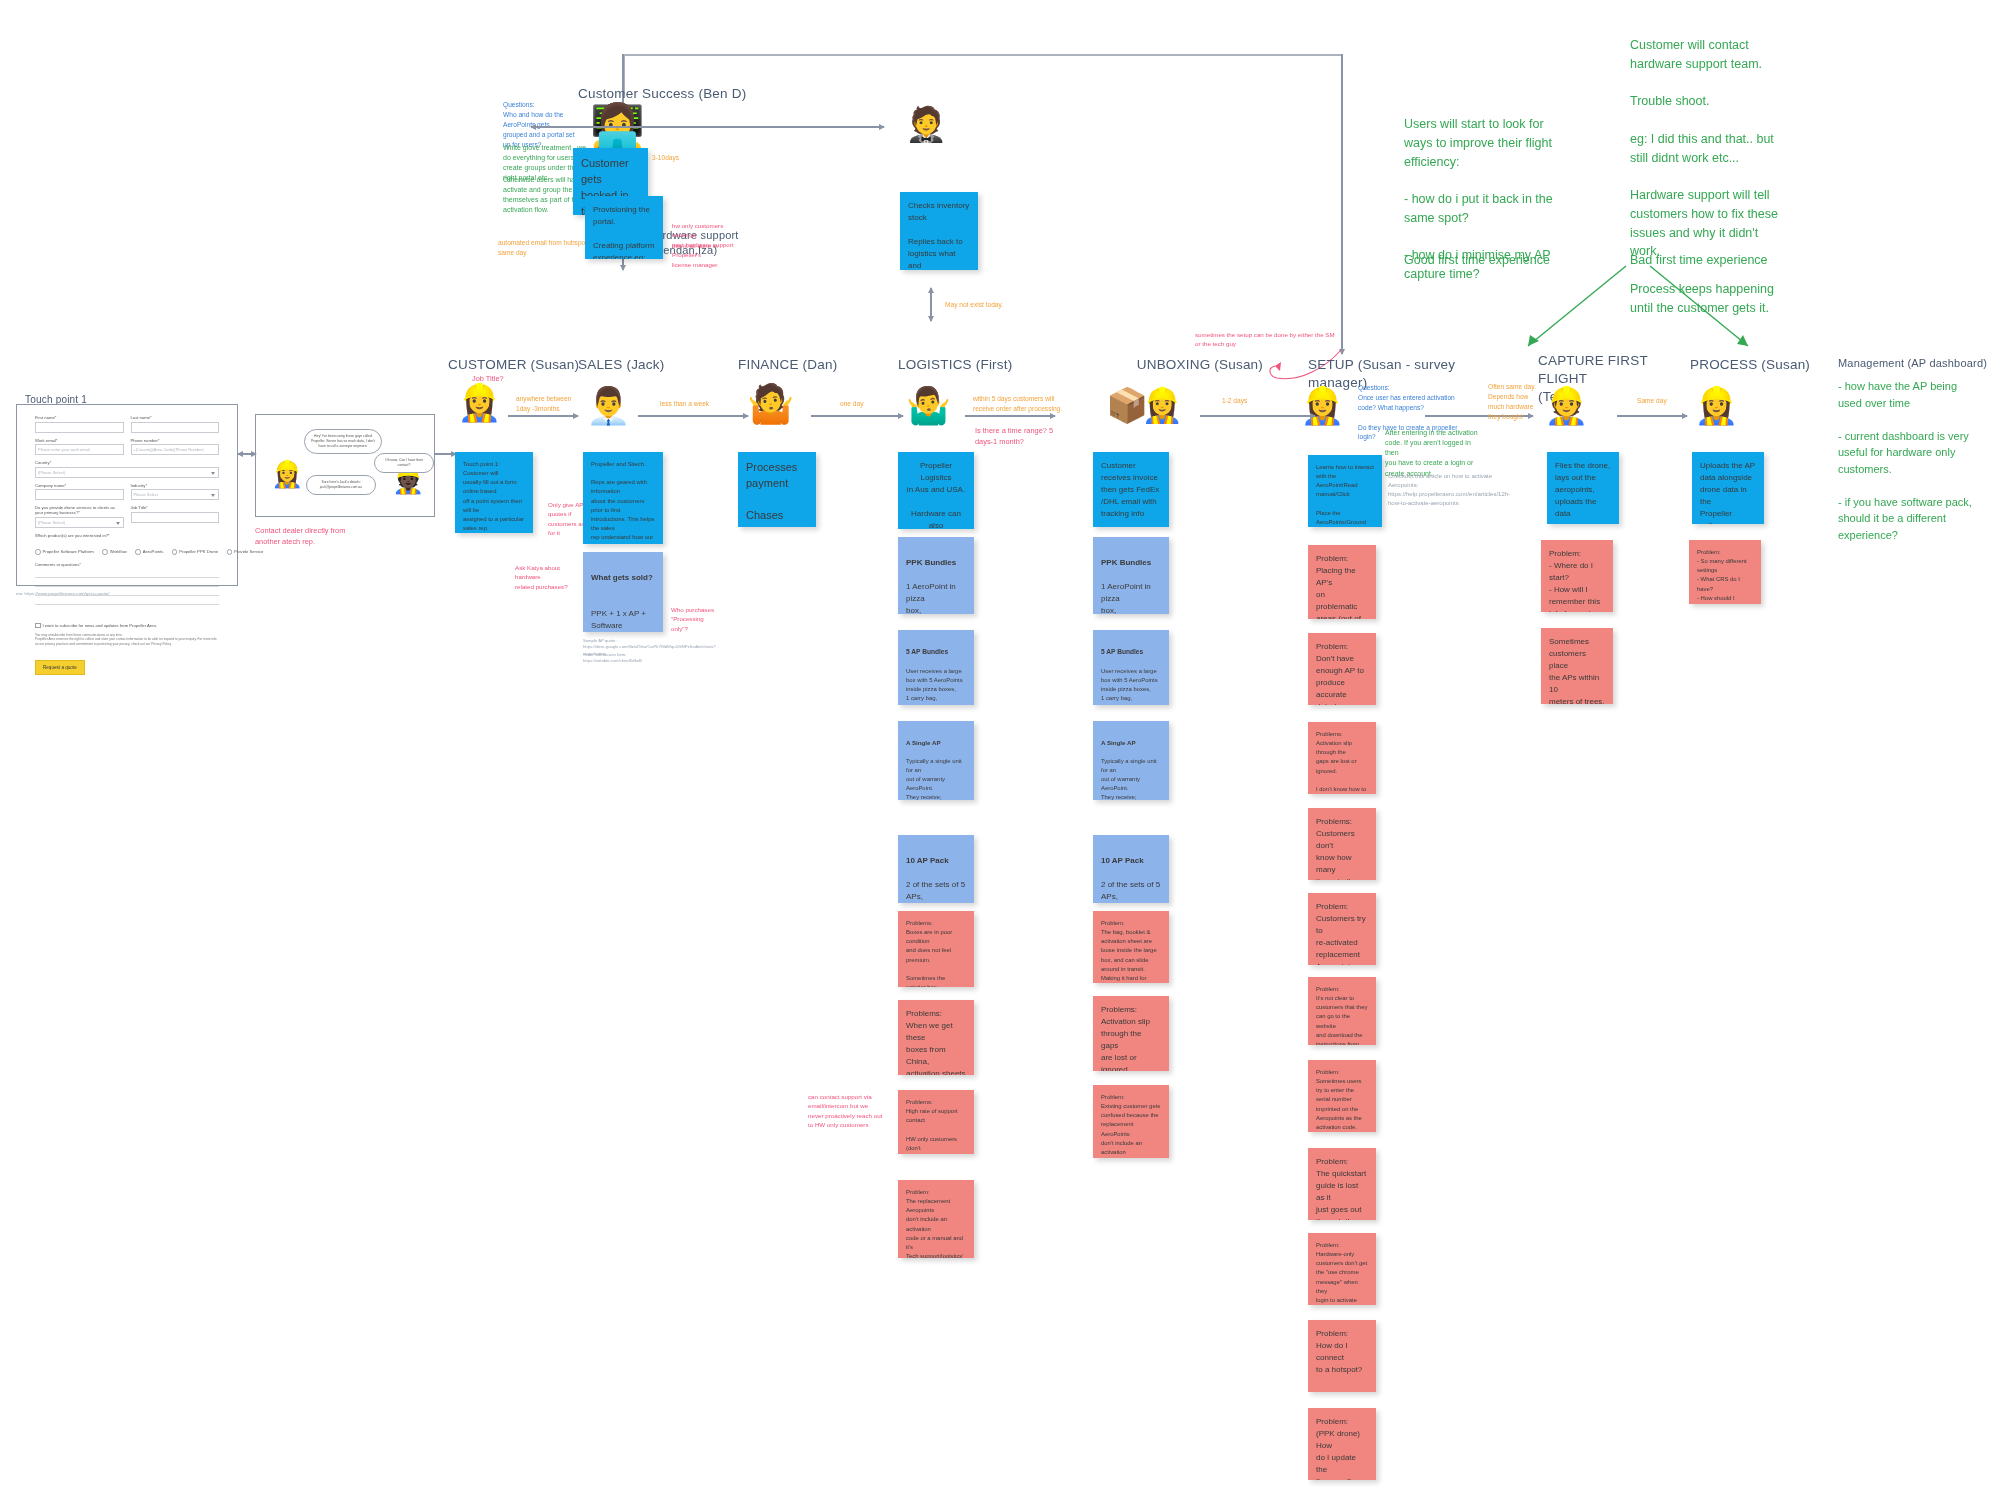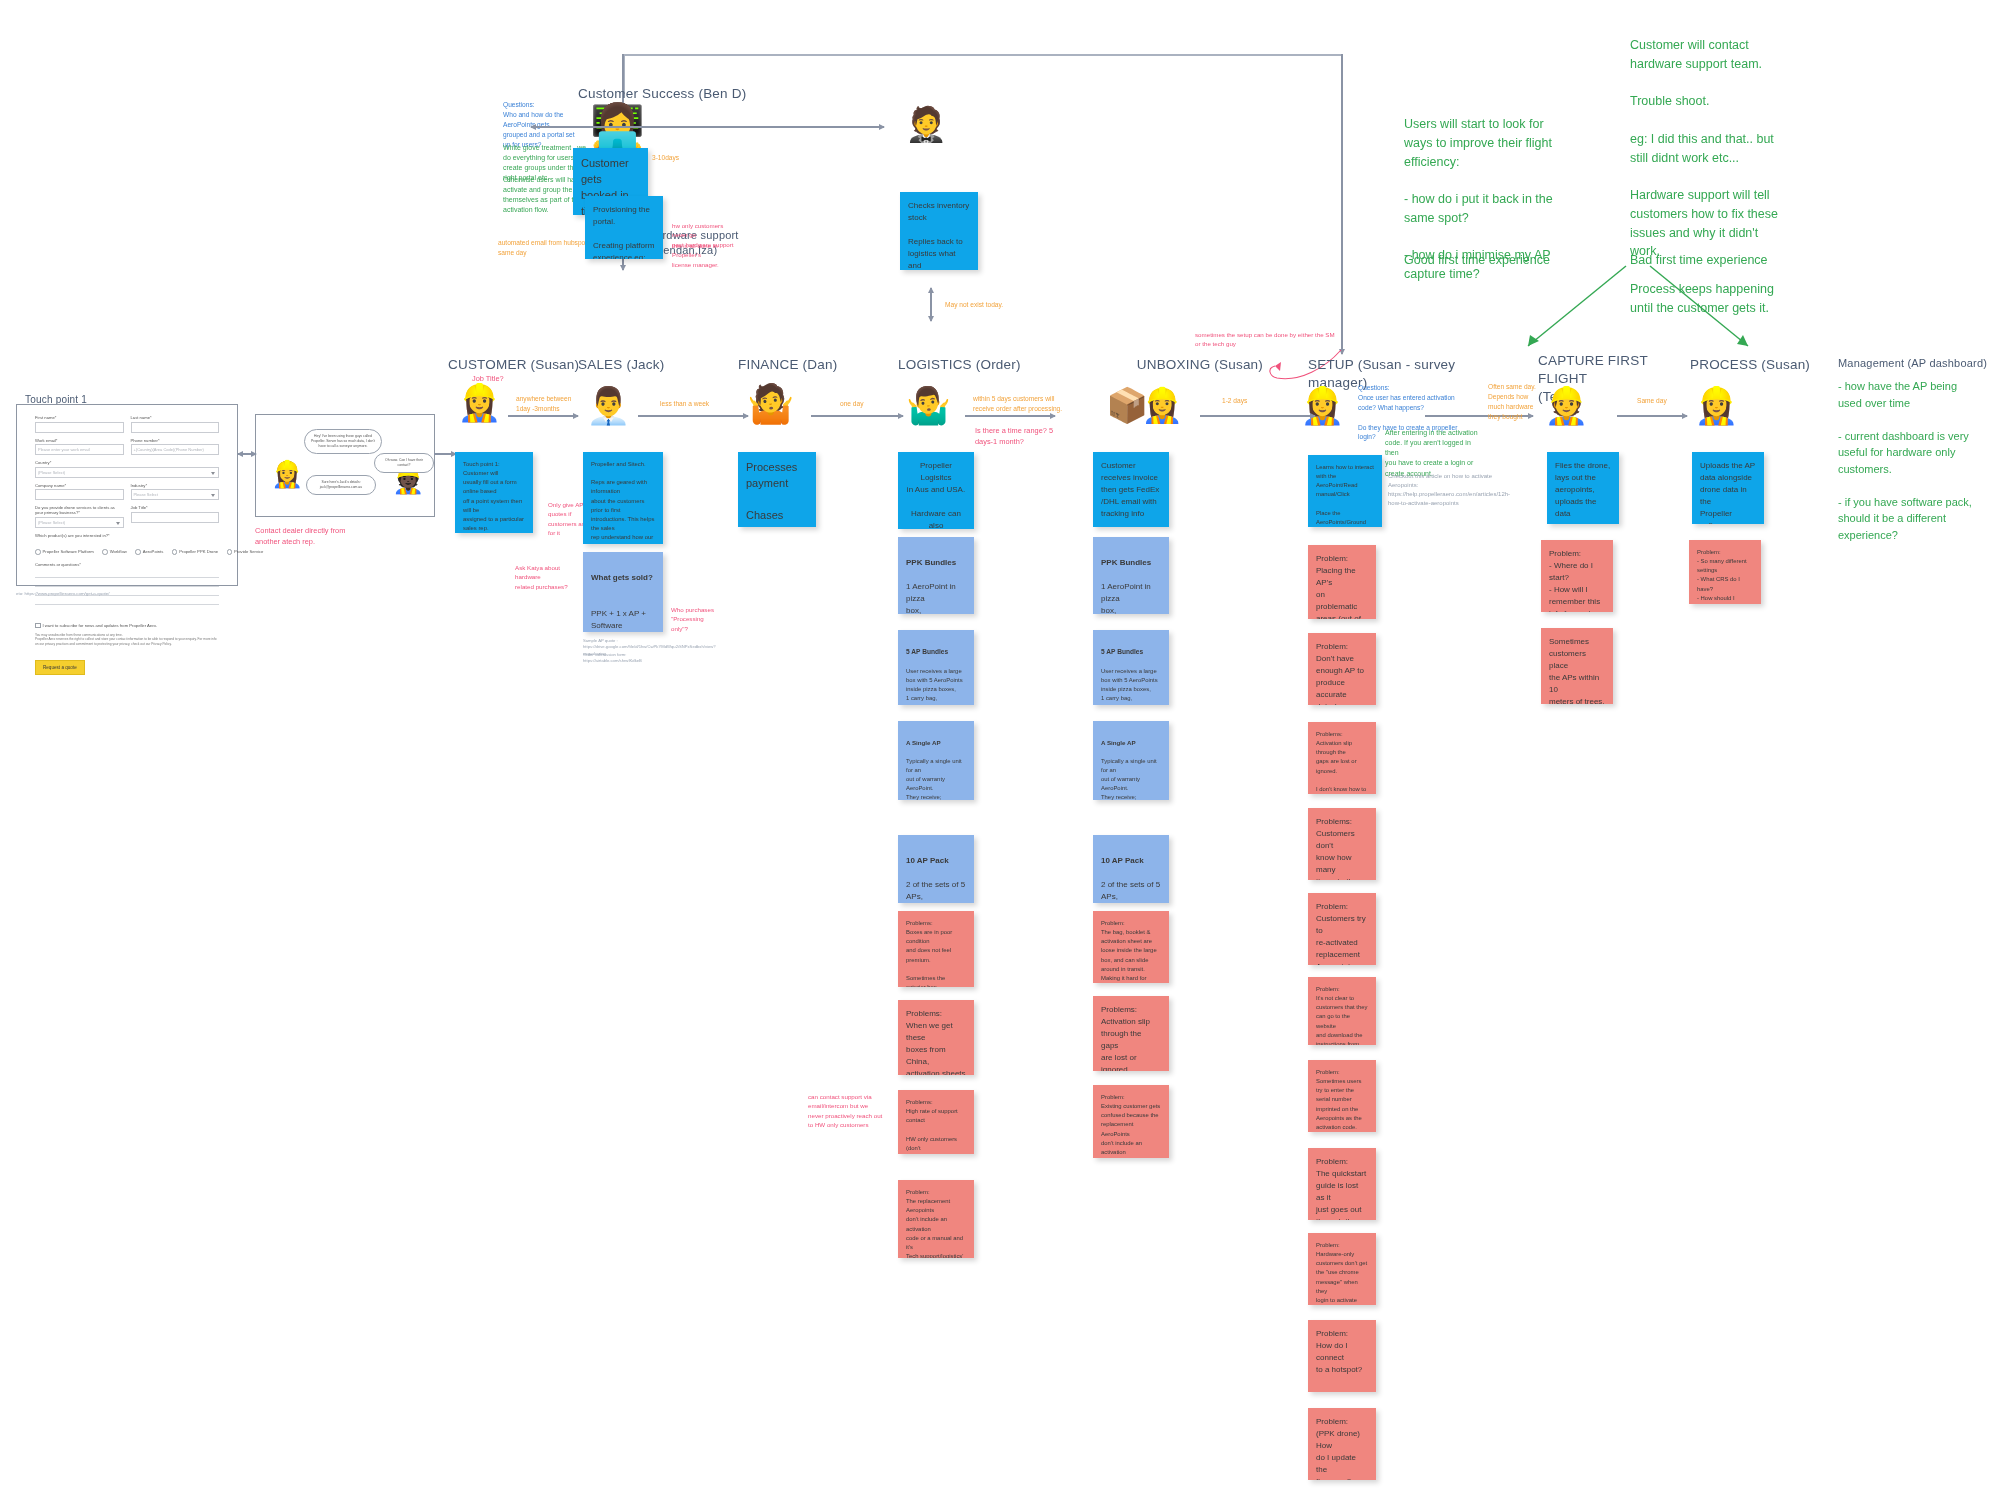--- a/index.html
+++ b/index.html
@@ -387,21 +387,21 @@
   <div class="abs lane-title" style="left:448px;top:356px;width:170px;">CUSTOMER (Susan)</div>
   <div class="abs pink-note-md" style="left:472px;top:373px;width:80px;">Job Title?</div>
   <div class="abs emoji" style="left:457px;top:385px;width:46px;font-size:36px;">👷‍♀️</div>
 
   <div class="abs lane-title" style="left:578px;top:356px;width:170px;">SALES (Jack)</div>
   <div class="abs emoji" style="left:586px;top:388px;width:46px;font-size:36px;">👨‍💼</div>
 
   <div class="abs lane-title" style="left:738px;top:356px;width:170px;">FINANCE (Dan)</div>
   <div class="abs emoji" style="left:745px;top:385px;width:52px;font-size:38px;">🤷</div>
 
-  <div class="abs lane-title" style="left:898px;top:356px;width:170px;">LOGISTICS (Order)</div>
+  <div class="abs lane-title" style="left:898px;top:356px;width:170px;">LOGISTICS (First)</div>
   <div class="abs emoji" style="left:903px;top:388px;width:52px;font-size:36px;">🤷‍♂️</div>
 
   <div class="abs lane-title" style="left:1093px;top:356px;width:170px;text-align:right;">UNBOXING (Susan)</div>
   <div class="abs emoji" style="left:1086px;top:388px;width:110px;font-size:34px;letter-spacing:-8px;">📦👷‍♀️</div>
 
   <div class="abs lane-title" style="left:1308px;top:356px;width:200px;">SETUP (Susan - survey manager)</div>
   <div class="abs emoji" style="left:1300px;top:388px;width:46px;font-size:36px;">👷‍♀️</div>
 
   <div class="abs lane-title" style="left:1538px;top:352px;width:160px;">CAPTURE FIRST FLIGHT
 (Tech)</div>

